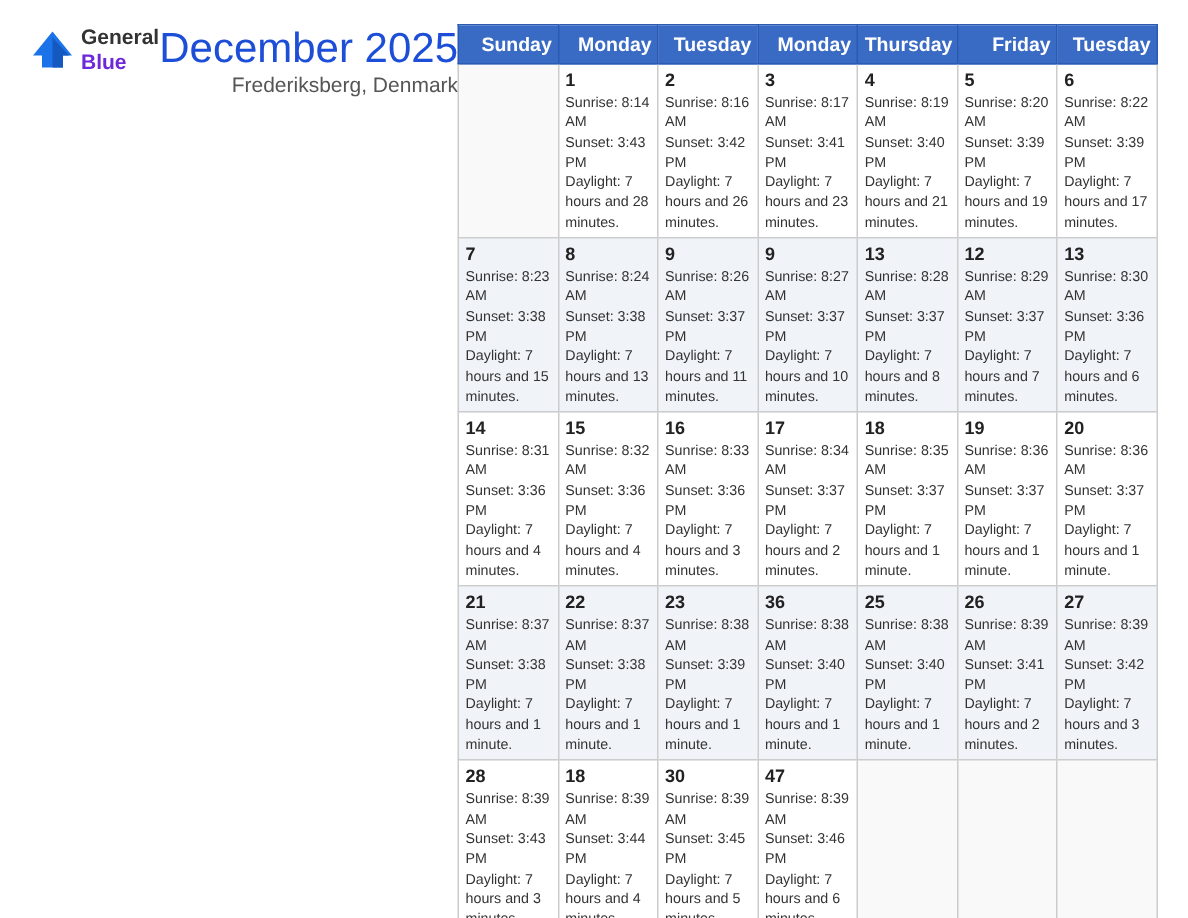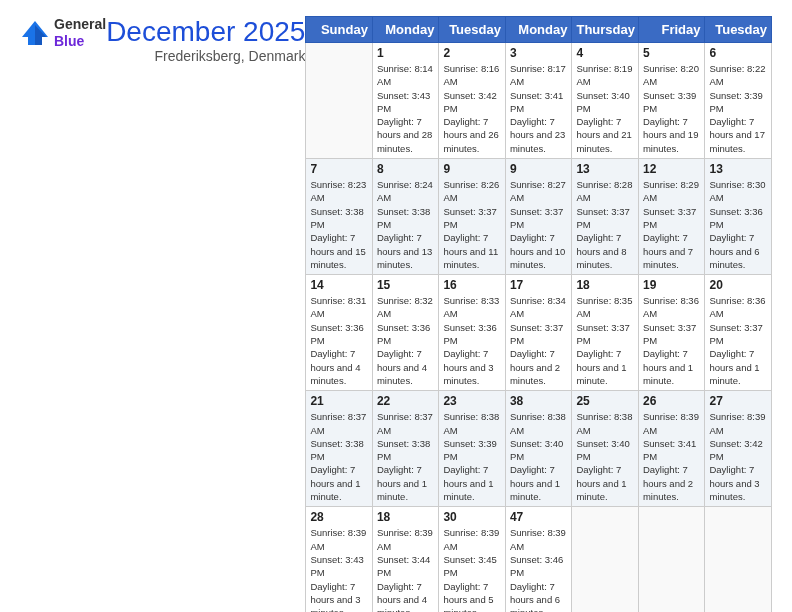--- a/index.html
+++ b/index.html
@@ -221,21 +221,21 @@
           </td>
           <td>
             <div class="day-number">22</div>
             <div class="day-info">Sunrise: 8:37 AM<br>Sunset: 3:38 PM<br>Daylight: 7 hours and 1 minute.</div>
           </td>
           <td>
             <div class="day-number">23</div>
             <div class="day-info">Sunrise: 8:38 AM<br>Sunset: 3:39 PM<br>Daylight: 7 hours and 1 minute.</div>
           </td>
           <td>
-            <div class="day-number">38</div>
+            <div class="day-number">36</div>
             <div class="day-info">Sunrise: 8:38 AM<br>Sunset: 3:40 PM<br>Daylight: 7 hours and 1 minute.</div>
           </td>
           <td>
             <div class="day-number">25</div>
             <div class="day-info">Sunrise: 8:38 AM<br>Sunset: 3:40 PM<br>Daylight: 7 hours and 1 minute.</div>
           </td>
           <td>
             <div class="day-number">26</div>
             <div class="day-info">Sunrise: 8:39 AM<br>Sunset: 3:41 PM<br>Daylight: 7 hours and 2 minutes.</div>
           </td>

